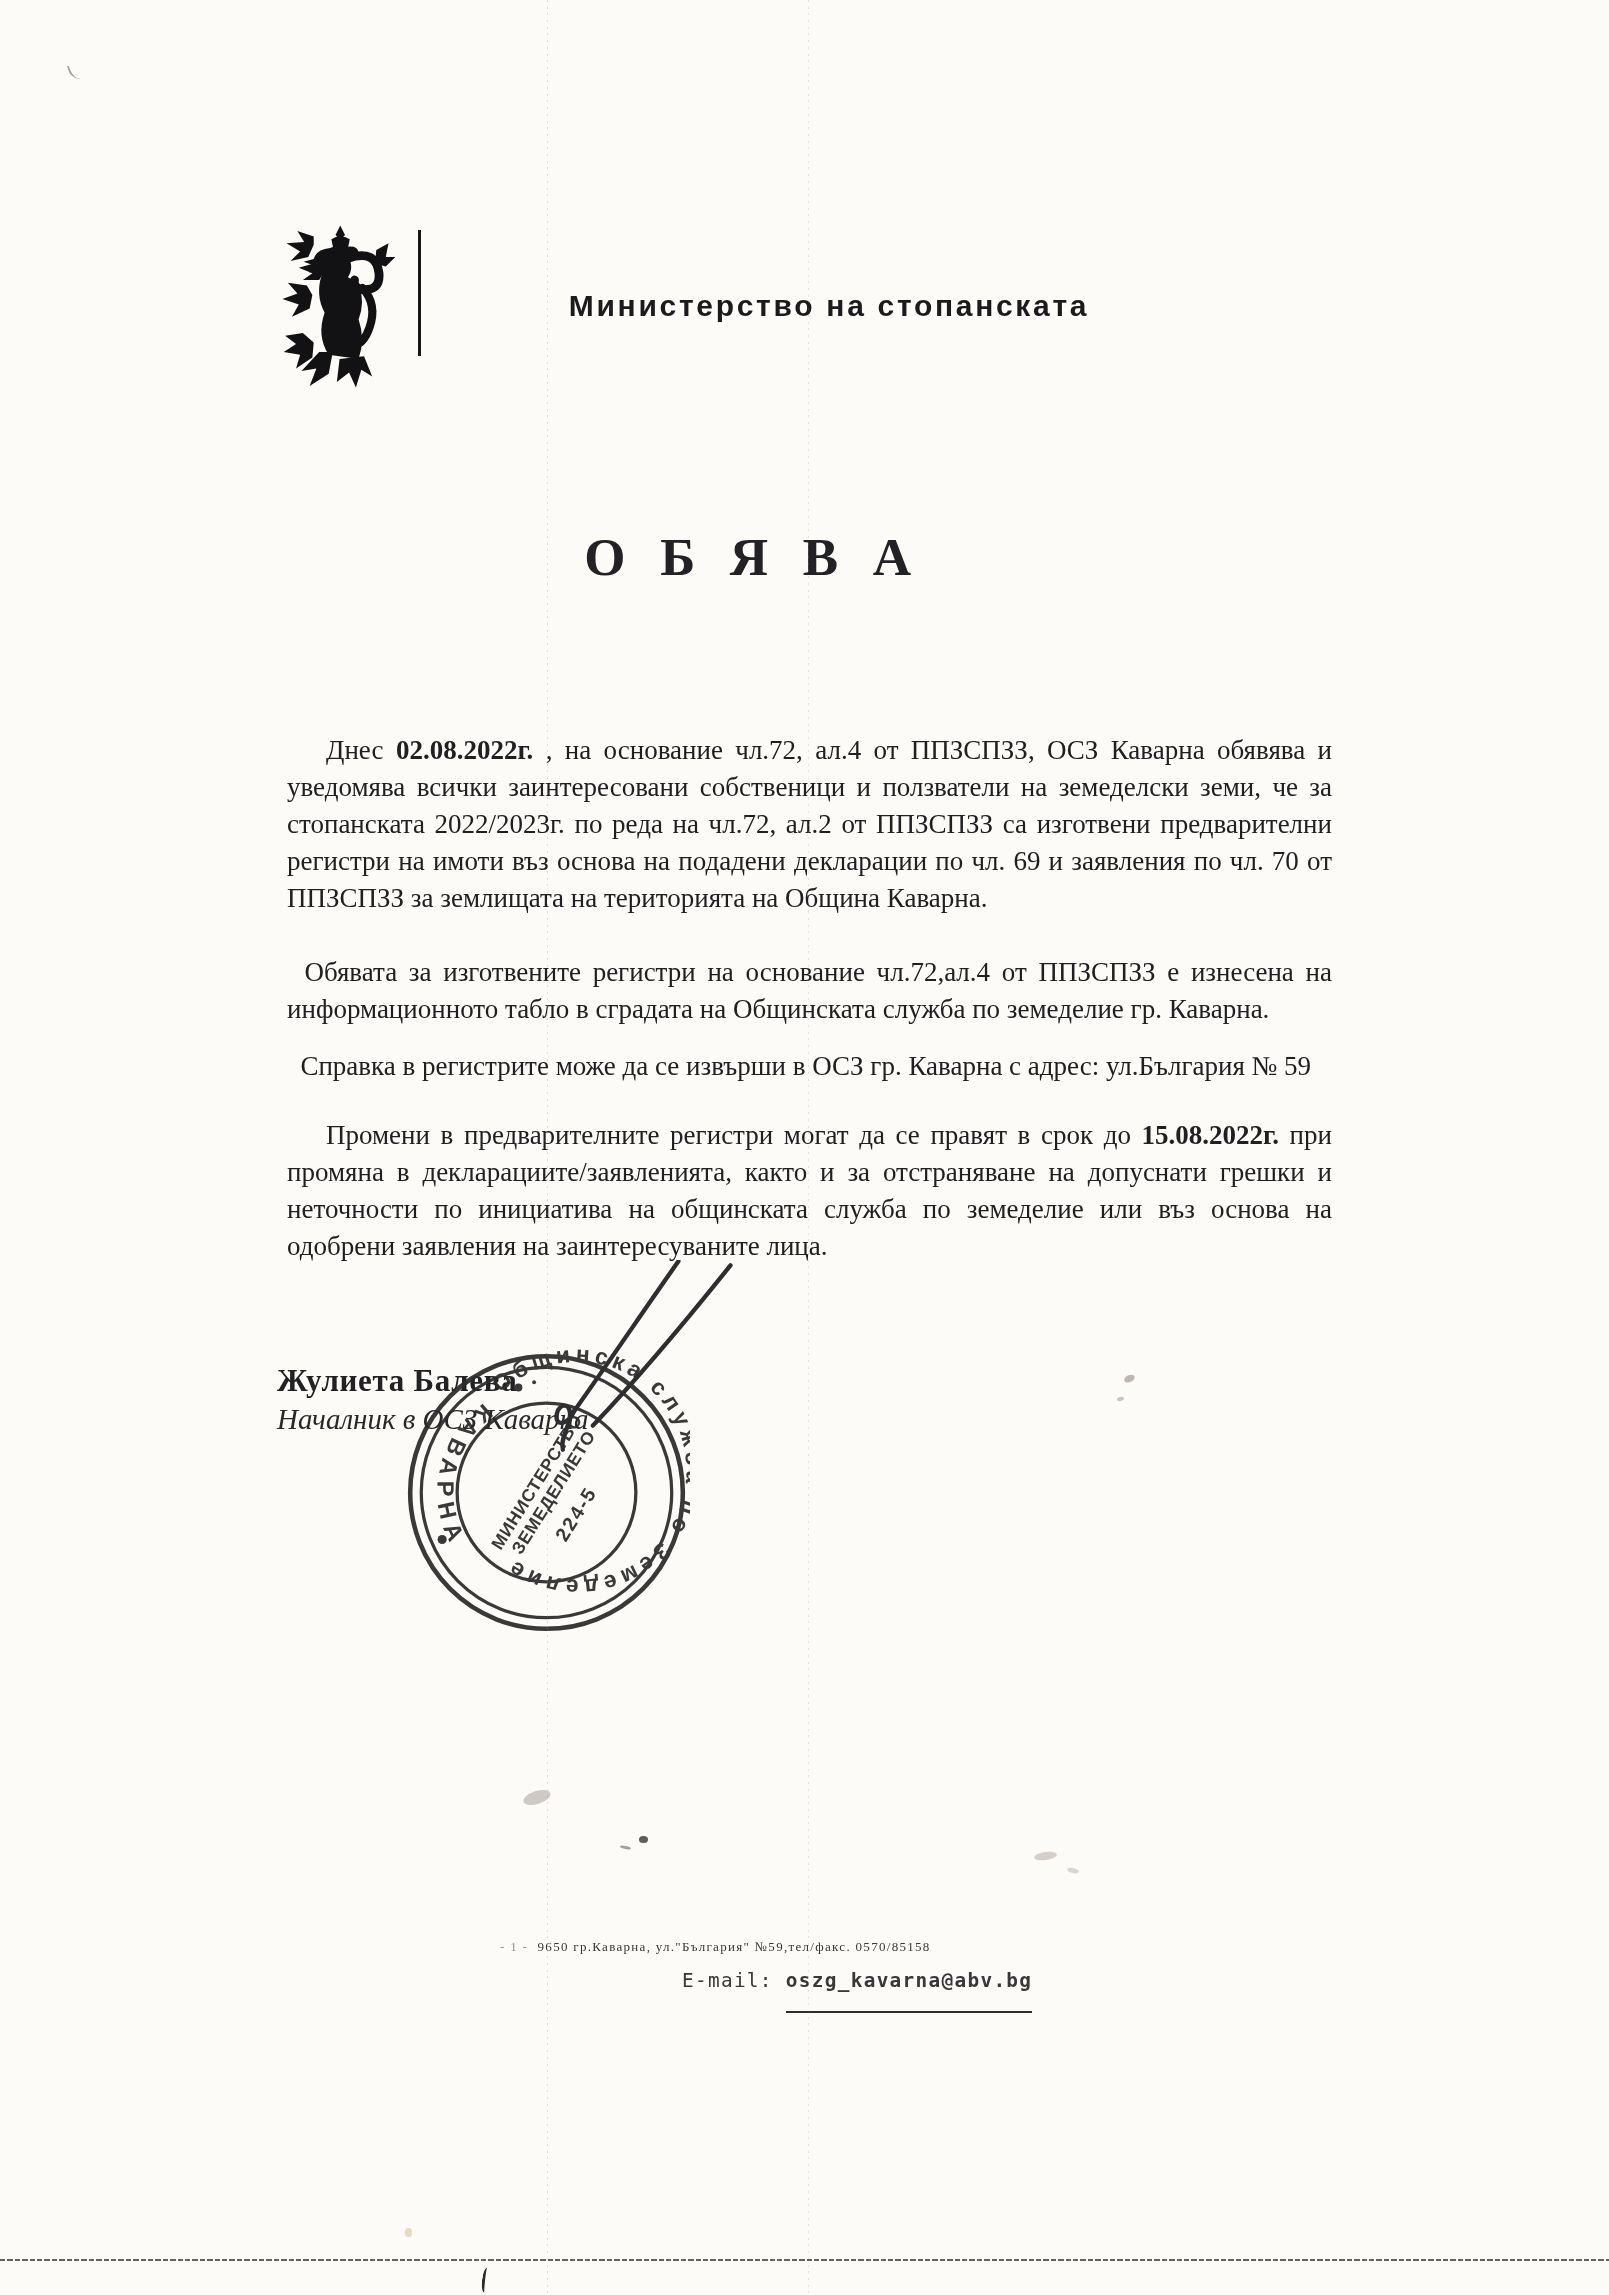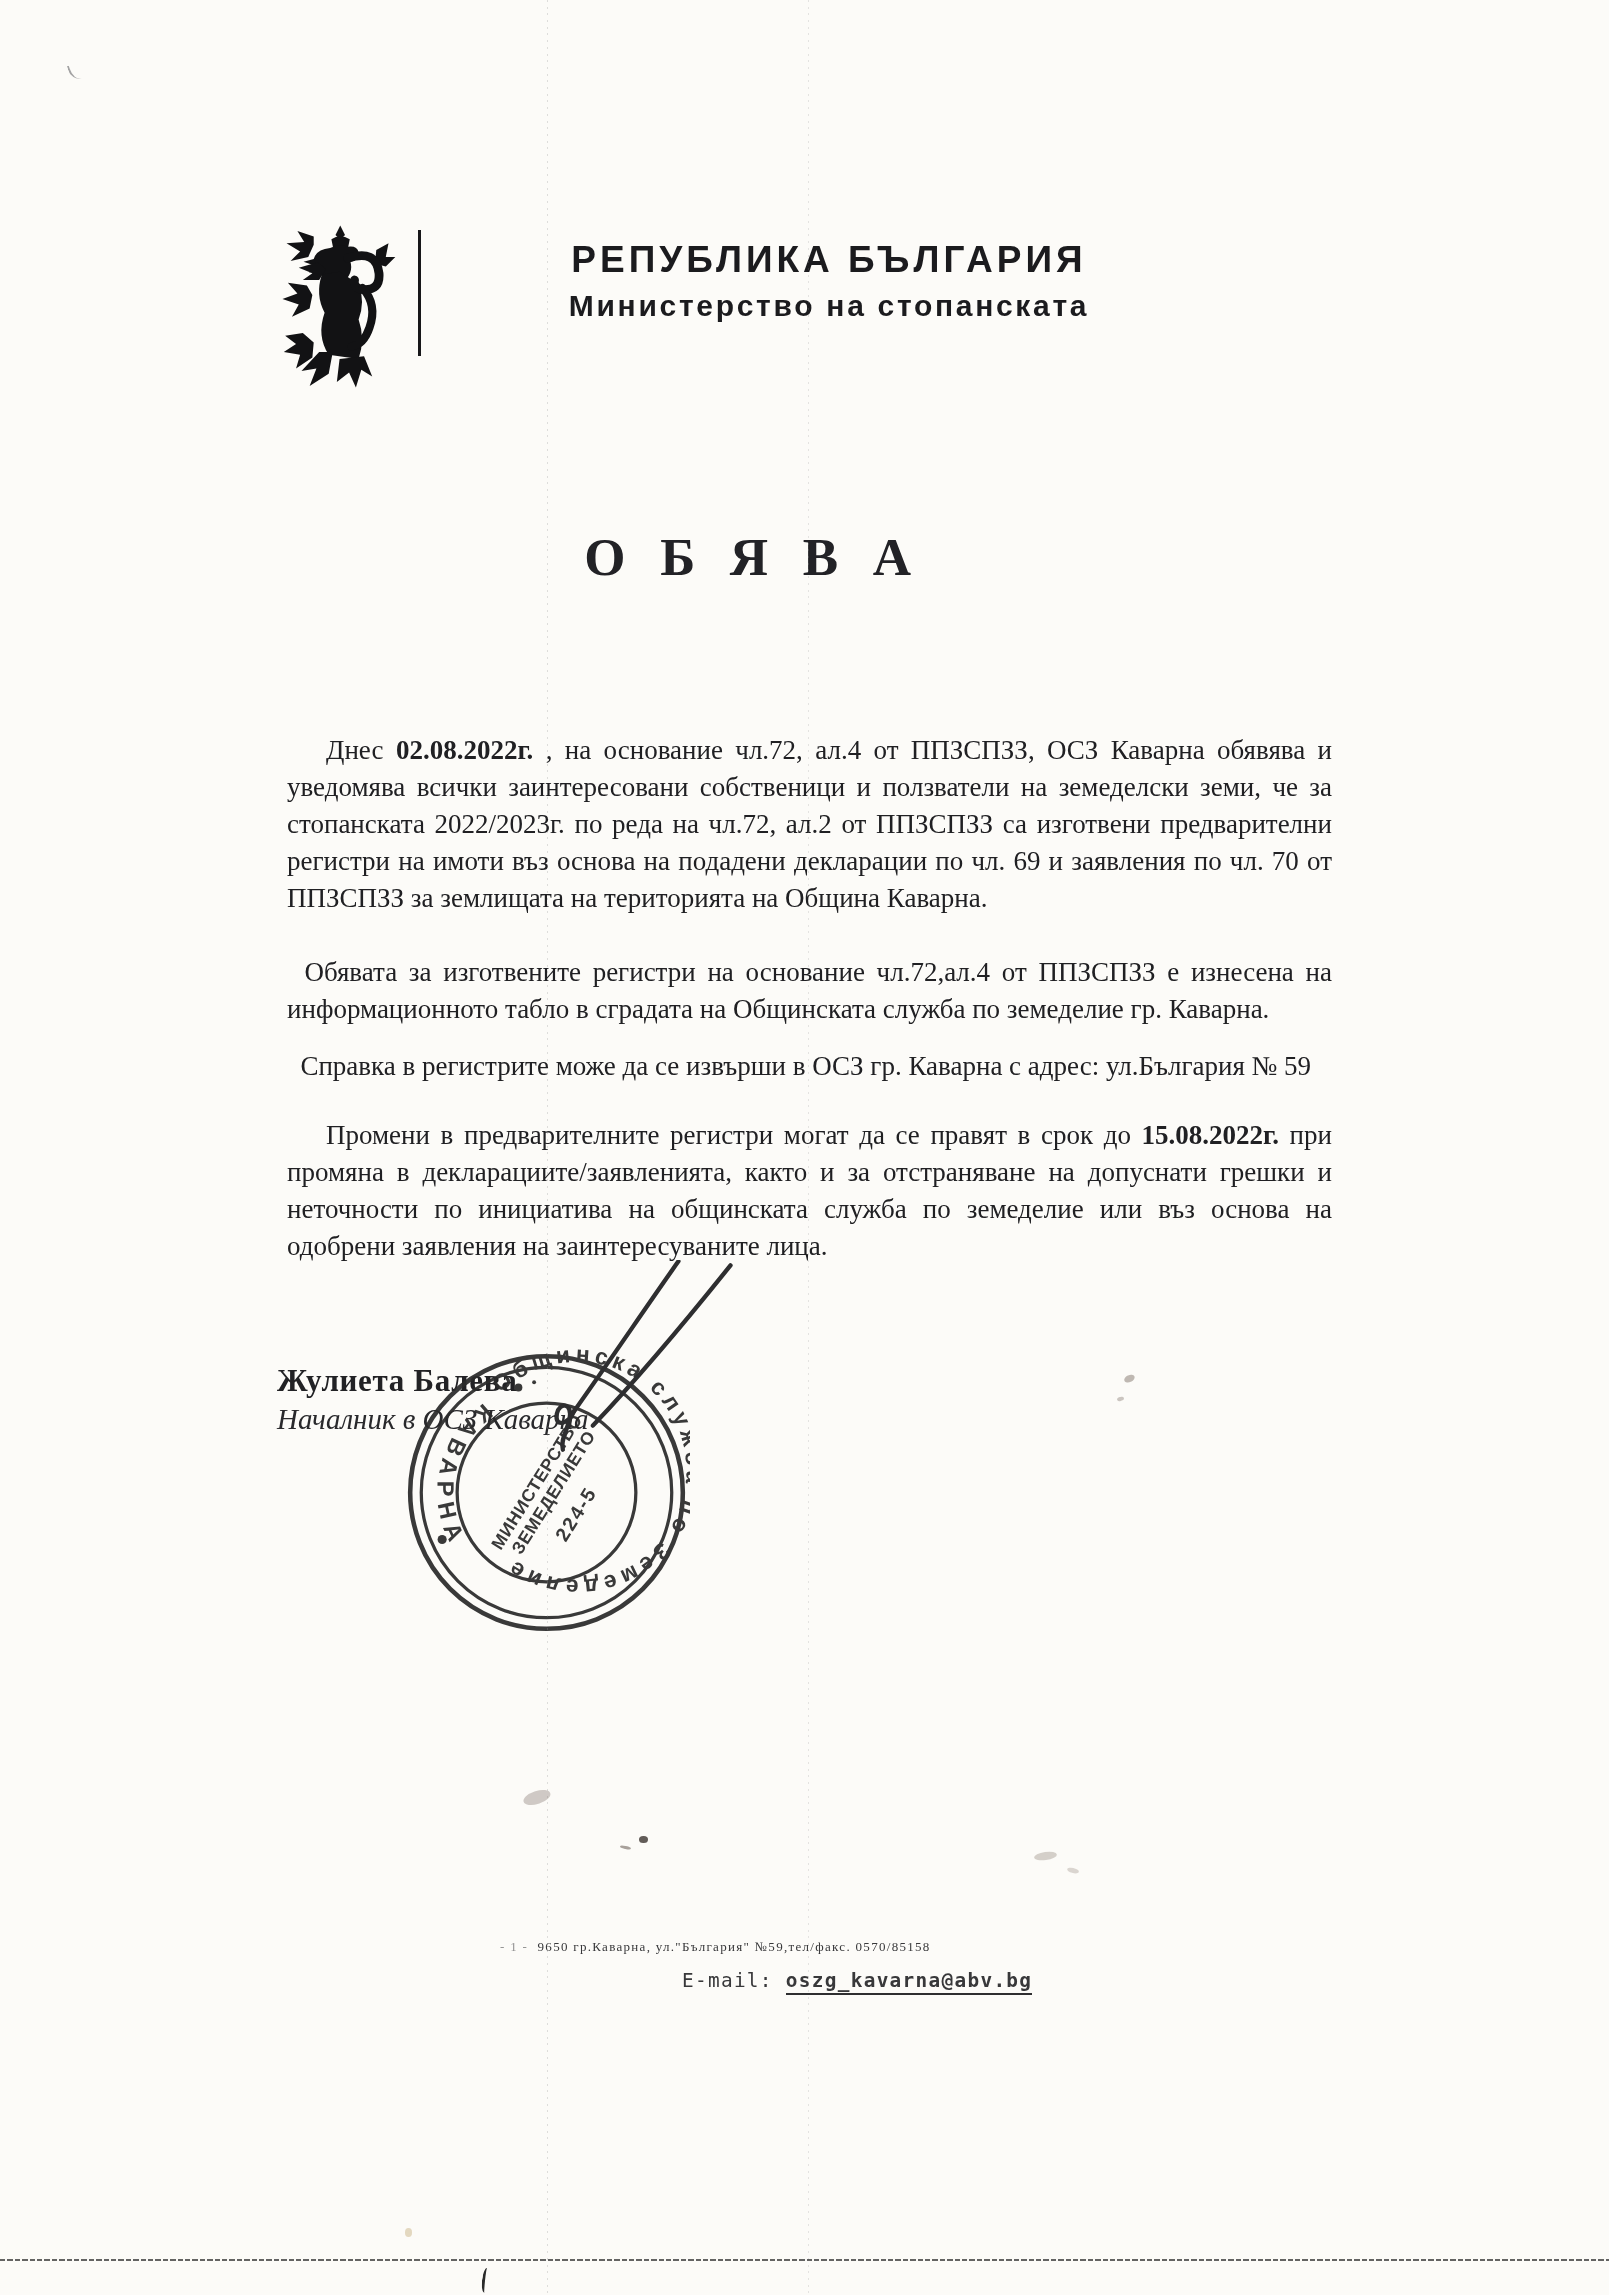--- a/index.html
+++ b/index.html
@@ -58,21 +58,21 @@
   .scribble{position:absolute;left:518px;top:1260px;width:234px;height:195px;}
   
   .foot{
     position:absolute;font-family:"DejaVu Sans Mono", monospace;
     color:#38383a;white-space:nowrap;
   }
   .foot-1{left:500px;top:1939px;font-size:13px;letter-spacing:1.3px;font-family:Liberation Serif, serif;}
   .foot-1 .pagemark{opacity:.55;margin-right:9.4px;}
   .foot-2{left:682px;top:1969px;font-size:19.4px;letter-spacing:1.3px;}
   .foot-2 .email{
-    font-weight:bold;border-bottom:2px solid #2e2e30;padding-bottom:1px;margin-top:36px;
+    font-weight:bold;border-bottom:2px solid #2e2e30;padding-bottom:19px;margin-top:36px;
   }
   
   .fold{position:absolute;top:0;height:2295px;width:1.3px;
     background:repeating-linear-gradient(to bottom,#8f8f8f 0 2px,transparent 2px 6.7px);}
   .fold-a{left:547px;opacity:.28;}
   .fold-b{left:808px;opacity:.22;}
   .scan-edge{
     position:absolute;left:0;top:2259px;width:1610px;height:2px;opacity:.8;
     background:repeating-linear-gradient(to right,#3d3d3d 0 5.3px,transparent 5.3px 7.4px);
   }
@@ -112,21 +112,20 @@
         <path d="M60 54 l-28 8 20 8 -14 10 24 0 10 -16z"></path>
         <path d="M146 36 l18 -10 -4 20 14 0 -14 14 -16 -4z"></path>
       </g>
       <g fill="none" stroke="#121214" stroke-linecap="round">
         <path d="M104 48 q42 -14 46 22 q2 26 -24 24 q-14 -2 -12 -14" stroke-width="13"></path>
         <path d="M126 92 q22 24 10 58 q-8 24 -26 28" stroke-width="12"></path>
       </g>
     </svg>
   </div>
   <div class="hdr-divider"></div>
-  <div class="hdr-line hdr-1">РЕПУБЛИКА БЪЛГАРИЯ</div>
   <div class="hdr-line hdr-2">Министерство на стопанската</div>
 
   <div class="doc-title">О Б Я В А</div>
 
   <div class="body-copy">
     <p class="p1"><span>Днес </span><span class="b">02.08.2022г.</span><span> , на основание чл.72, ал.4 от ППЗСПЗЗ, ОСЗ Каварна обявява и уведомява всички заинтересовани собственици и ползватели на земеделски земи, че за стопанската 2022/2023г. по реда на чл.72, ал.2 от ППЗСПЗЗ са изготвени предварителни регистри на имоти въз основа на подадени декларации по чл. 69 и заявления по чл. 70 от ППЗСПЗЗ за землищата на територията на Община Каварна.</span></p>
     <p class="p2">Обявата за изготвените регистри на основание чл.72,ал.4 от ППЗСПЗЗ е изнесена на информационното табло в сградата на Общинската служба по земеделие гр. Каварна.</p>
     <p class="p3">Справка в регистрите може да се извърши в ОСЗ  гр. Каварна с адрес: ул.България № 59</p>
     <p class="p4"><span>Промени в предварителните регистри могат да се правят в срок до </span><span class="b">15.08.2022г.</span><span> при промяна в декларациите/заявленията, както и за отстраняване на допуснати грешки и неточности по инициатива на общинската служба по земеделие или въз основа на одобрени заявления на заинтересуваните лица.</span></p>
   </div>

